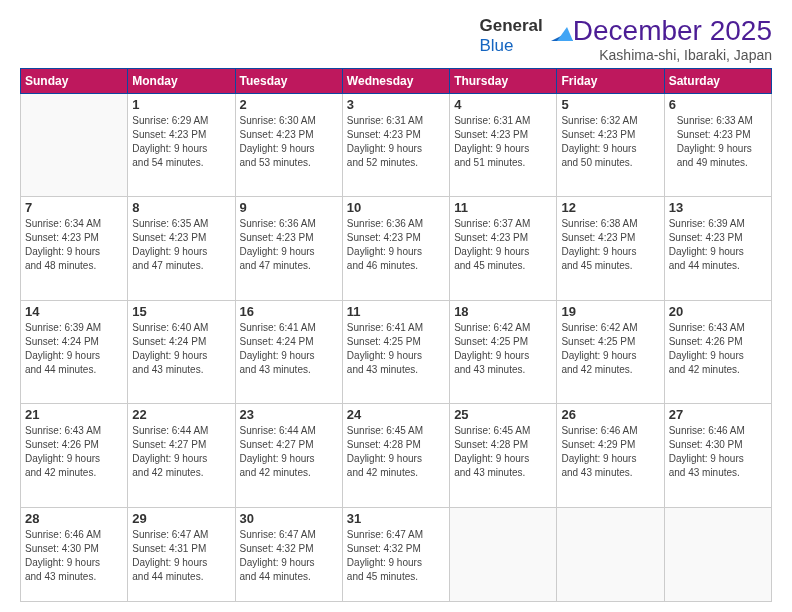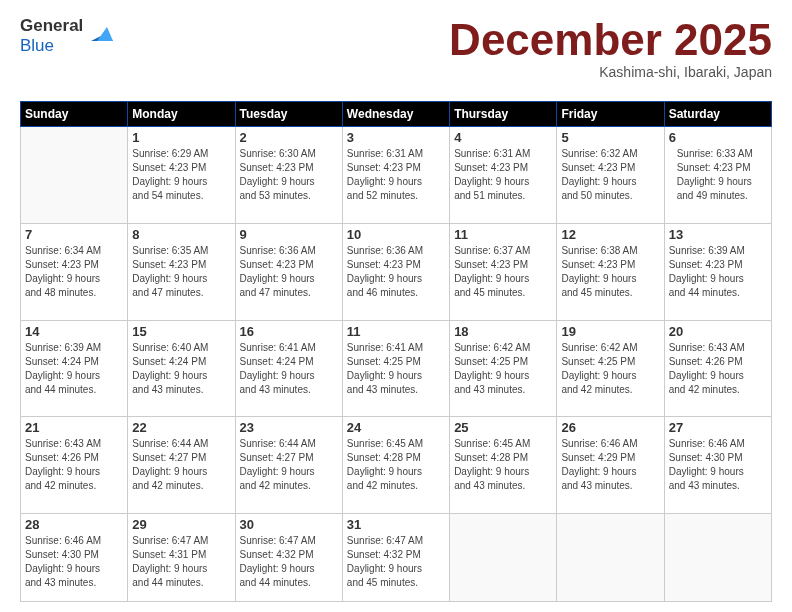--- a/index.html
+++ b/index.html
@@ -12,48 +12,48 @@
     }
     .page {
       width: 792px;
       height: 612px;
       padding: 16px 20px 10px 20px;
       display: flex;
       flex-direction: column;
     }
     .header {
       display: flex;
-      justify-content: space-between;
+      justify-content: flex-end;
       align-items: flex-start;
-      margin-bottom: 21px;
+      margin-bottom: 5px;
     }
     .logo {
       display: flex;
       align-items: center;
     }
     .title-block {
       text-align: right;
     }
     .month-title {
-      font-size: 44px;
-      font-weight: 700;
-      color: #7f1d1d;
+      font-size: 28px;
+      font-weight: 400;
+      color: #4c1d95;
       line-height: 1.1;
     }
     .location {
       font-size: 14px;
       color: #555;
     }
     .calendar {
       width: 100%;
       border-collapse: collapse;
       flex: 1;
     }
     .calendar th {
-      background-color: #000000;
+      background-color: #be185d;
       color: #fff;
       font-size: 12px;
       font-weight: bold;
       padding: 5px 4px;
       text-align: left;
       border: 1px solid #0d47a1;
     }
     .calendar td {
       border: 1px solid #ccc;
       vertical-align: top;

